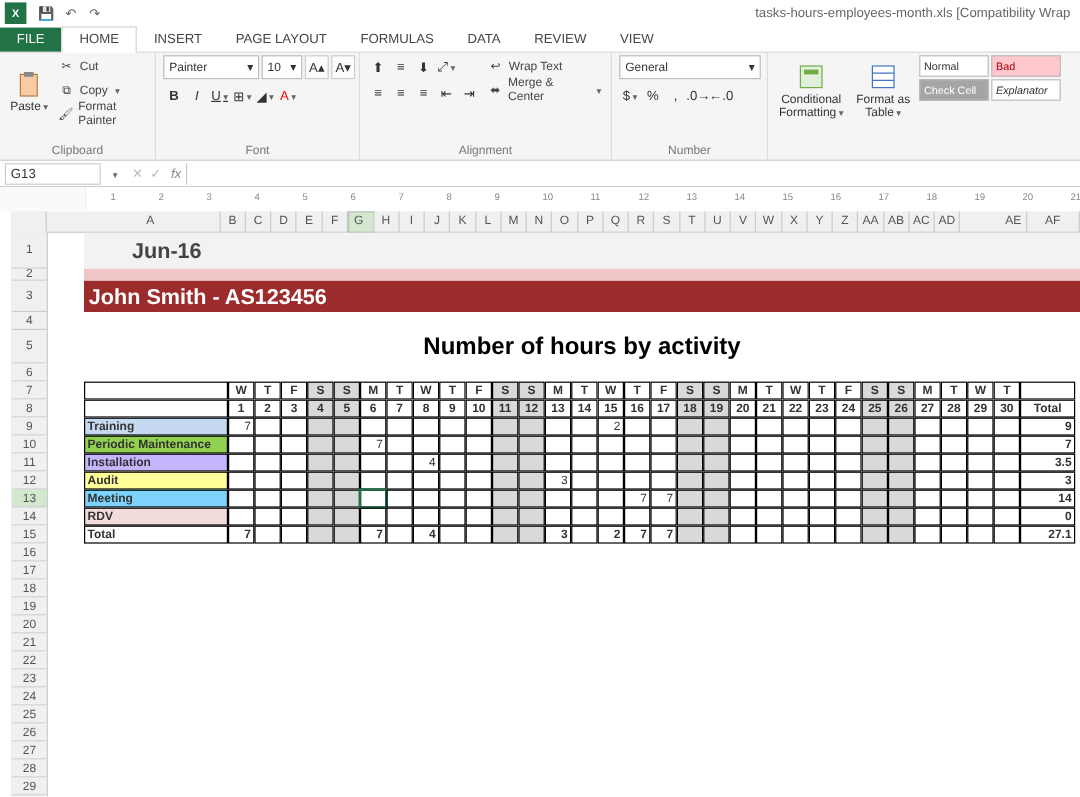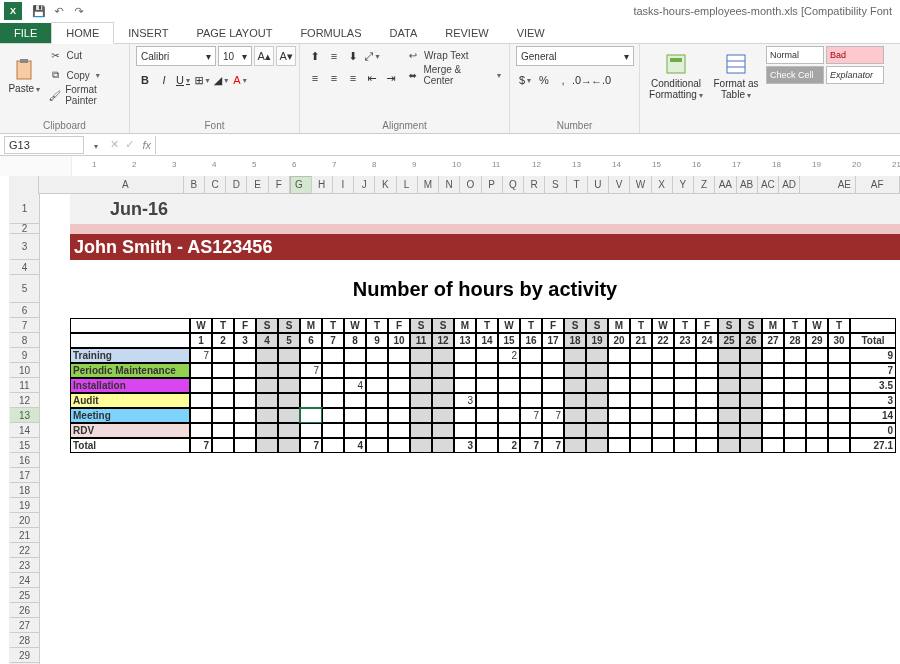--- a/index.html
+++ b/index.html
@@ -91,21 +91,21 @@
 </head>
 <body>
 
 <div class="titlebar">
   <div class="tb-icon">X</div>
   <div class="qat">
     <div class="qbtn">💾</div>
     <div class="qbtn">↶</div>
     <div class="qbtn">↷</div>
   </div>
-  <div class="title-text">tasks-hours-employees-month.xls  [Compatibility Font</div>
+  <div class="title-text">tasks-hours-employees-month.xls  [Compatibility Wrap</div>
 </div>
 
 <div class="ribbon-tabs">
   <div class="tab file">FILE</div>
   <div class="tab active">HOME</div>
   <div class="tab">INSERT</div>
   <div class="tab">PAGE LAYOUT</div>
   <div class="tab">FORMULAS</div>
   <div class="tab">DATA</div>
   <div class="tab">REVIEW</div>
@@ -140,21 +140,21 @@
           </div>
       </div>
     </div>
     <div class="label">Clipboard</div>
   </div>
 
   <div class="rgroup" style="width:170px">
     <div class="body vstack" style="gap:4px;width:100%">
       <div class="hstack">
         <div class="sel" style="width:80px">
-            <span>Calibri</span>
+            <span>Painter</span>
             <span>▾</span>
           </div>
         <div class="sel" style="width:34px">
             <span>10</span>
             <span>▾</span>
           </div>
         <div class="minibtn">A▴</div>
         <div class="minibtn">A▾</div>
       </div>
       <div class="hstack fontbtns">
@@ -497,21 +497,21 @@
           <div class="cell colnarrow datacell gray"></div>
           <div class="cell colnarrow datacell"></div>
           <div class="cell colnarrow datacell"></div>
           <div class="cell colnarrow datacell"></div>
           <div class="cell colnarrow datacell"></div>
           <div class="cell coltotal totcell">7</div>
         </div>
         <div class="row" style="height: 15px;">
           <div class="cell rownum">11</div>
           <div style="width: 30px;"></div>
-          <div class="cell colA actcell" style="background: #d946ef;">Installation</div>
+          <div class="cell colA actcell" style="background: #c4b5fd;">Installation</div>
           <div class="cell colnarrow datacell"></div>
           <div class="cell colnarrow datacell"></div>
           <div class="cell colnarrow datacell"></div>
           <div class="cell colnarrow datacell gray"></div>
           <div class="cell colnarrow datacell gray"></div>
           <div class="cell colnarrow datacell"></div>
           <div class="cell colnarrow datacell"></div>
           <div class="cell colnarrow datacell">4</div>
           <div class="cell colnarrow datacell"></div>
           <div class="cell colnarrow datacell"></div>

